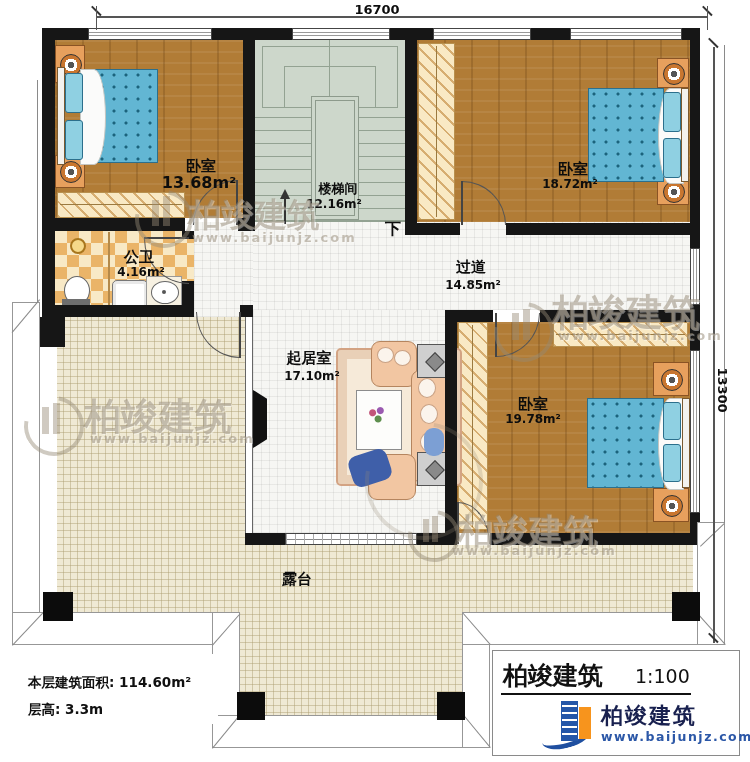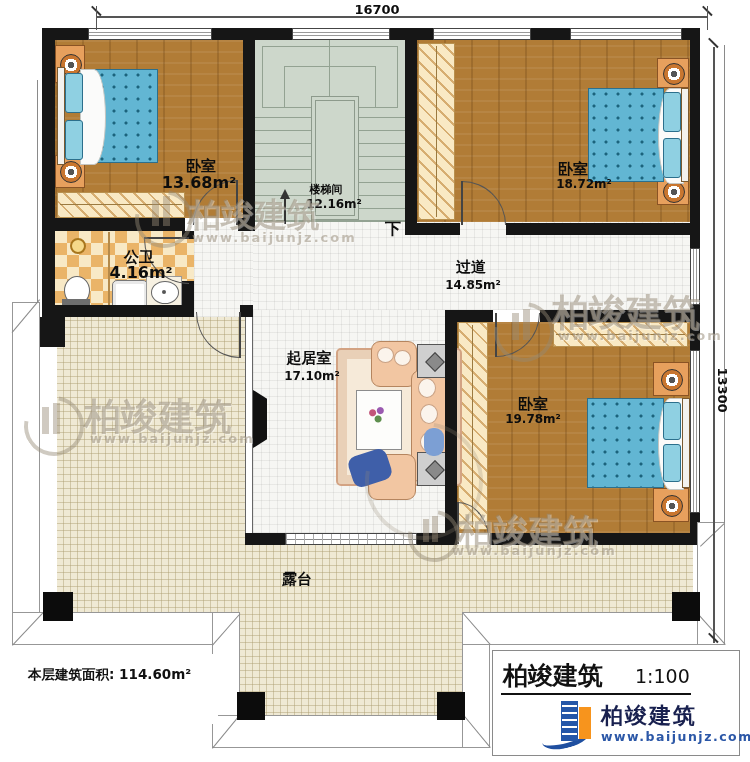--- a/index.html
+++ b/index.html
@@ -238,26 +238,26 @@
   <i class="dimline" style="left:96px;top:6px;width:1px;height:24px"></i>
   <i class="dimline" style="left:707px;top:6px;width:1px;height:24px"></i>
   <span class="lbl" style="left:377px;top:9px;font-size:13px">16700</span>
   <i class="dimline" style="left:713px;top:47px;width:1.5px;height:596px"></i>
   <i class="tick" style="left:707px;top:42px"></i>
   <i class="tick" style="left:707px;top:637px"></i>
   <span class="lbl" style="left:722px;top:390px;font-size:13px;transform:translate(-50%,-50%) rotate(90deg)">13300</span>
 
   <span class="lbl" style="left:201px;top:166px;font-size:15px">卧室</span>
   <span class="lbl" style="left:199px;top:182px;font-size:16px">13.68m²</span>
-  <span class="lbl" style="left:326px;top:189px;font-size:11px">楼梯间</span>
+  <span class="lbl" style="left:338px;top:189px;font-size:13px">楼梯间</span>
   <span class="lbl" style="left:334px;top:204px;font-size:12px">12.16m²</span>
   <span class="lbl" style="left:573px;top:169px;font-size:15px">卧室</span>
-  <span class="lbl" style="left:584px;top:184px;font-size:12px">18.72m²</span>
+  <span class="lbl" style="left:570px;top:184px;font-size:12px">18.72m²</span>
   <span class="lbl" style="left:139px;top:257px;font-size:15px">公卫</span>
-  <span class="lbl" style="left:141px;top:272px;font-size:16px">4.16m²</span>
+  <span class="lbl" style="left:141px;top:272px;font-size:12px">4.16m²</span>
   <span class="lbl" style="left:471px;top:267px;font-size:15px">过道</span>
   <span class="lbl" style="left:473px;top:285px;font-size:12px">14.85m²</span>
   <span class="lbl" style="left:309px;top:358px;font-size:15px">起居室</span>
   <span class="lbl" style="left:312px;top:376px;font-size:12px">17.10m²</span>
   <span class="lbl" style="left:533px;top:404px;font-size:15px">卧室</span>
   <span class="lbl" style="left:533px;top:419px;font-size:12px">19.78m²</span>
   <span class="lbl" style="left:297px;top:579px;font-size:15px">露台</span>
   <span class="lbl" style="left:393px;top:229px;font-size:16px">下</span>
 
   <i class="wmlogo" style="left:135px;top:190px;width:50px;height:50px"></i>
@@ -280,23 +280,27 @@
 
   <i class="wmlogo" style="left:408px;top:510px;width:44px;height:44px"></i>
   <i class="wmbar" style="left:423px;top:519px;width:6px;height:23px"></i>
   <i class="wmbar" style="left:432px;top:516px;width:6px;height:26px"></i>
   <span class="wmtxt" style="left:458px;top:508px;font-size:35px">柏竣建筑</span>
   <span class="wmtxt" style="left:452px;top:543px;font-size:13px;letter-spacing:2px">www.baijunjz.com</span>
 
   <i class="wmlogo" style="left:365px;top:422px;width:110px;height:110px;opacity:.55"></i>
 
   <div class="panel" style="left:28px;top:654px;width:190px;height:70px;font-weight:bold;font-size:13.5px">
-    <div style="margin-top:12px">
+    <div style="margin-top:20px">
       <span>本层建筑面积:</span>
       <span>114.60m²</span>
+    </div>
+    <div style="margin-top:9px">
+      <span>层高:</span>
+      <span>3.3m</span>
     </div>
   </div>
 
   <div class="panel" style="left:492px;top:650px;width:248px;height:106px;border:1px solid #8a8a8a;box-sizing:border-box">
     <span class="a" style="left:10px;top:8px;font-size:25px;font-weight:bold">柏竣建筑</span>
     <span class="a" style="left:142px;top:14px;font-size:19px">1:100</span>
     <i class="a" style="left:8px;top:42px;width:190px;height:2px;background:#111"></i>
     <i class="a" style="left:48px;top:74px;width:50px;height:18px;border-bottom:5px solid #1f4fa0;border-radius:50%;transform:rotate(-15deg)"></i>
     <i class="a" style="left:68px;top:50px;width:15px;height:38px;background:repeating-linear-gradient(0deg,#2456a8 0 5px,#ffffff 5px 7px);border:1px solid #2456a8"></i>
     <i class="a" style="left:86px;top:56px;width:12px;height:32px;background:#f7941d"></i>

